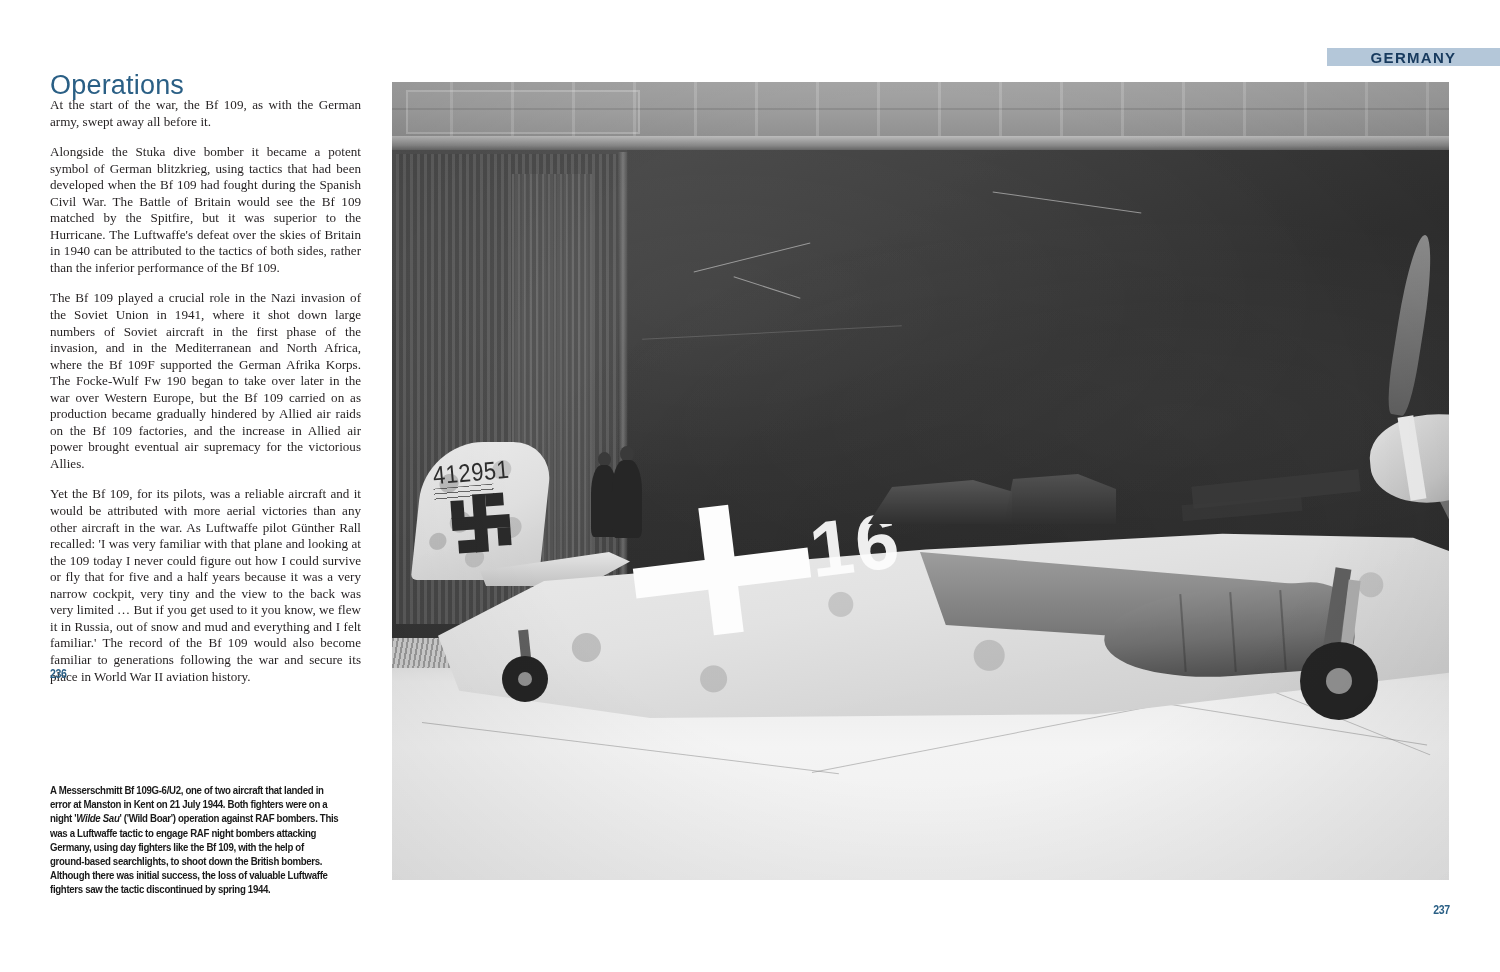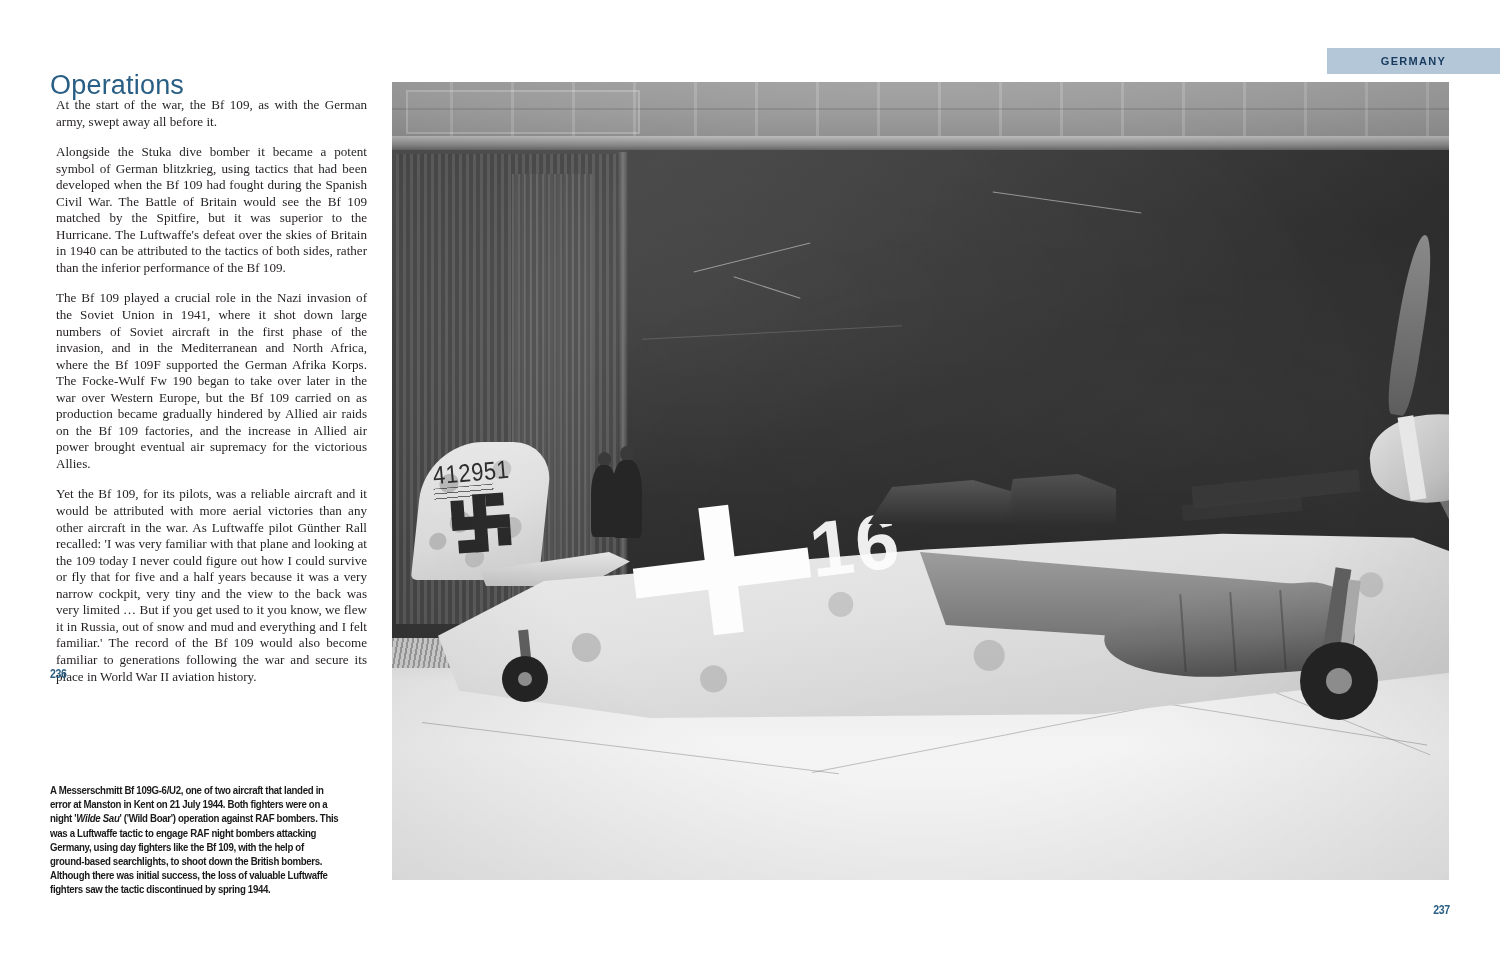--- a/index.html
+++ b/index.html
@@ -29,21 +29,21 @@
     position: absolute;
     left: 50px; top: 52px;
     font-family: "Liberation Sans", sans-serif;
     font-size: 27px;
     font-weight: 400;
     letter-spacing: 0.2px;
     color: #2a5f85;
   }
   #body-column {
     position: absolute;
-    left: 56px; top: 97px;
+    left: 50px; top: 97px;
     width: 311px;
   }
   .body-par {
     margin: 0 0 14px 0;
     font-family: "Liberation Serif", serif;
     font-size: 13.1px;
     line-height: 16.55px;
     color: #231f20;
     text-align: justify;
     text-justify: inter-word;
@@ -81,27 +81,27 @@
 
   
   #right-page {
     position: absolute;
     left: 750px; top: 0;
     width: 750px; height: 972px;
   }
   #section-badge {
     position: absolute;
     left: 577px; top: 48px;
-    width: 173px; height: 26px;
+    width: 173px; height: 18px;
     background: #b4c7d9;
     display: flex;
     align-items: center;
     justify-content: center;
     font-family: "Liberation Sans", sans-serif;
-    font-size: 11px;
+    font-size: 15px;
     font-weight: bold;
     letter-spacing: 1.3px;
     color: #173a5e;
   }
 
   
   #photo {
     position: absolute;
     left: 392px; top: 82px;
     width: 1057px; height: 798px;

